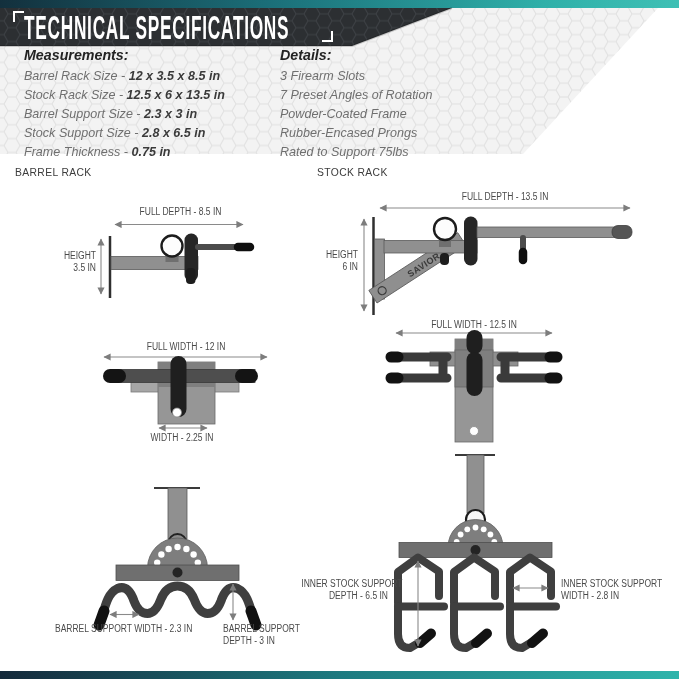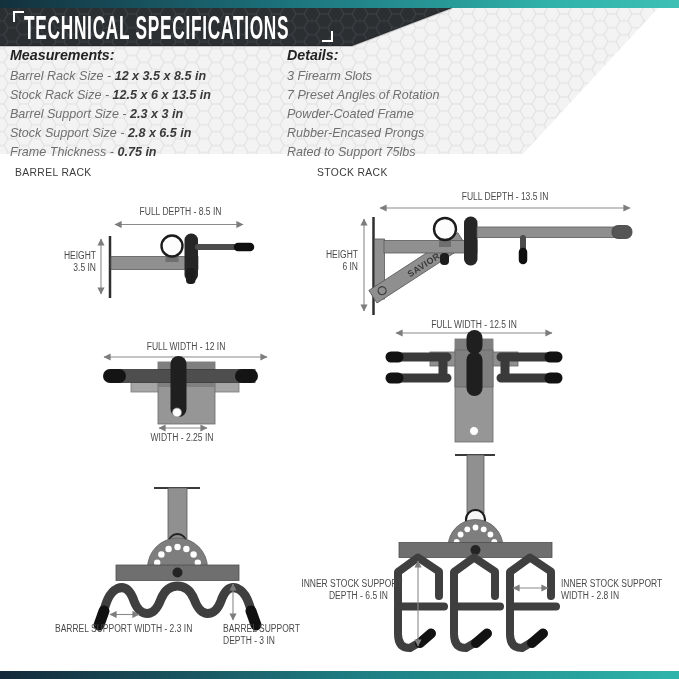--- a/index.html
+++ b/index.html
@@ -188,30 +188,30 @@
       <line x1="532" y1="643" x2="543" y2="633.5" stroke="#121212" stroke-width="10" stroke-linecap="round"></line>
       <line x1="418" y1="561" x2="418" y2="646" stroke="#8a8a8a" stroke-width="1.1" marker-start="url(#arr)" marker-end="url(#arr)"></line>
       <line x1="513" y1="588" x2="548" y2="588" stroke="#8a8a8a" stroke-width="1.1" marker-start="url(#arr)" marker-end="url(#arr)"></line>
     </g>
   </svg>
 
   <div class="abs brk brk-tl"></div>
   <div class="abs page-title">TECHNICAL SPECIFICATIONS</div>
   <div class="abs brk brk-br"></div>
 
-  <div class="abs spec-col" style="left:10px;">
+  <div class="abs spec-col" style="left:24px;">
     <div class="hd">Measurements:</div>
     <div class="spec-row"><span>Barrel Rack Size -</span> <b>12 x 3.5 x 8.5 in</b></div>
     <div class="spec-row"><span>Stock Rack Size -</span> <b>12.5 x 6 x 13.5 in</b></div>
     <div class="spec-row"><span>Barrel Support Size -</span> <b>2.3 x 3 in</b></div>
     <div class="spec-row"><span>Stock Support Size -</span> <b>2.8 x 6.5 in</b></div>
     <div class="spec-row"><span>Frame Thickness -</span> <b>0.75 in</b></div>
   </div>
 
-  <div class="abs spec-col" style="left:287px;">
+  <div class="abs spec-col" style="left:280px;">
     <div class="hd">Details:</div>
     <div class="spec-row">3 Firearm Slots</div>
     <div class="spec-row">7 Preset Angles of Rotation</div>
     <div class="spec-row">Powder-Coated Frame</div>
     <div class="spec-row">Rubber-Encased Prongs</div>
     <div class="spec-row">Rated to Support 75lbs</div>
   </div>
 
   <div class="abs sec-title" style="left:15px;top:166px;">BARREL RACK</div>
   <div class="abs sec-title" style="left:317px;top:166px;">STOCK RACK</div>

